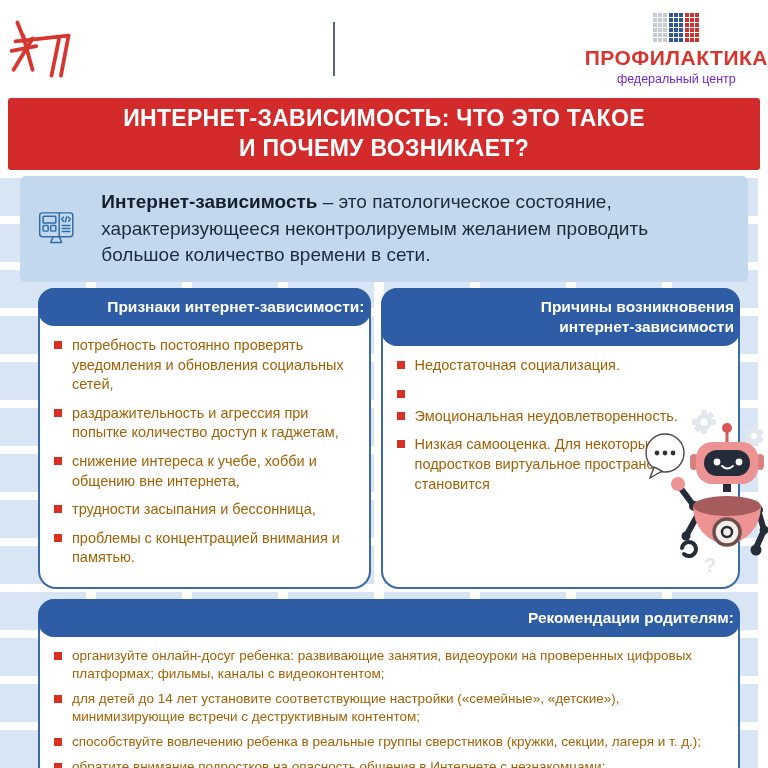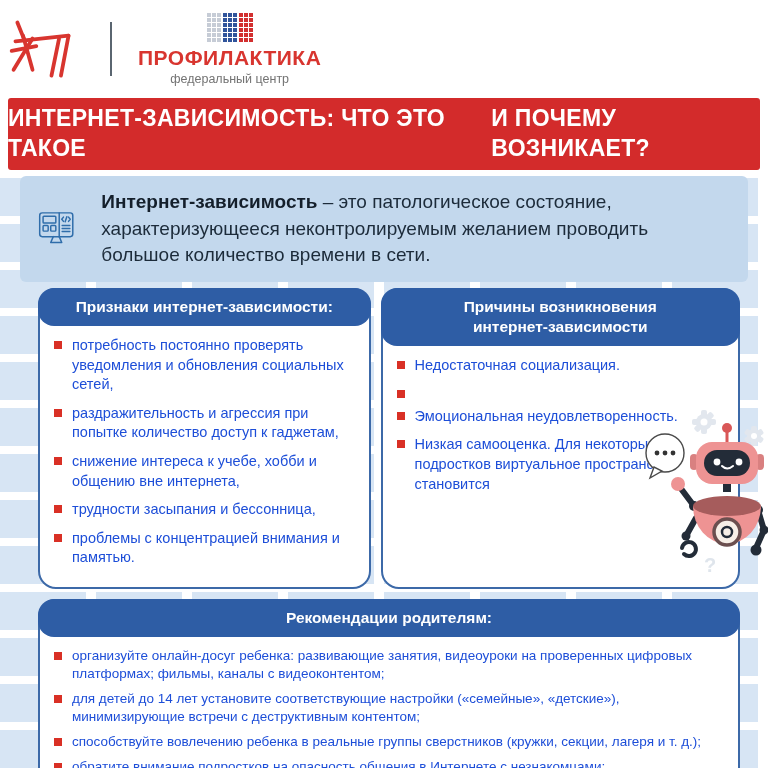--- a/index.html
+++ b/index.html
@@ -3,46 +3,46 @@
 <meta charset="utf-8">
 <style>
   html,body{margin:0;padding:0;width:768px;height:768px;overflow:hidden;
     font-family:"Liberation Sans","DejaVu Sans",sans-serif;background:#ffffff;}
   .page{position:relative;width:768px;height:768px;background:#ffffff;}
   .bg-pattern{position:absolute;left:0;top:170px;right:0;bottom:0;z-index:0;
     background-image:
       repeating-linear-gradient(0deg, transparent 0 38px, #ffffff 38px 46px),
       repeating-linear-gradient(90deg, #d7e5f4 0 86px, #ffffff 86px 96px);}
   
-  .header{position:relative;z-index:2;height:98px;display:flex;align-items:center;justify-content:flex-start;gap:26px;background:#fff;}
+  .header{position:relative;z-index:2;height:98px;display:flex;align-items:center;justify-content:space-between;gap:26px;background:#fff;}
   .brand-right{display:flex;flex-direction:column;align-items:center;gap:2px;}
   .brand-name{color:#d8352f;font-weight:800;font-size:21px;letter-spacing:.5px;}
-  .brand-sub{color:#737373;font-size:12.5px;}
+  .brand-sub{color:#6d28d9;font-size:12.5px;}
   .logo-divider{width:2px;height:54px;background:#5a6570;}
   
   .banner{position:relative;z-index:2;margin:0 8px;height:72px;background:#d32b2b;border-radius:3px;
-    display:flex;flex-direction:row;align-items:center;justify-content:center;}
+    display:flex;flex-direction:column;align-items:center;justify-content:center;}
   .banner div{color:#fff;font-weight:800;font-size:23px;line-height:1.3;letter-spacing:.3px;}
   
   .definition{position:relative;z-index:2;margin:6px 20px 0;background:#c3d8ed;border-radius:6px;
     padding:13px 26px 13px 18px;display:flex;align-items:center;gap:26px;}
   .def-text{font-size:19px;line-height:1.4;color:#1c2b3a;}
   .def-term{font-weight:800;color:#141f2b;}
   
   .cols{position:relative;z-index:2;display:flex;gap:10px;margin:6px 28px 0 38px;}
   .card{background:#fff;border:2px solid #3c69a8;border-radius:18px;}
   .col-left{flex:0 0 46.8%;}
   .col-right{flex:1;}
   .card-head{background:#2e5da5;border-radius:16px;margin:-2px -2px 6px;padding:9px 6px;
-    text-align:center;color:#fff;font-weight:800;font-size:15.5px;line-height:1.3;}
+    text-align:right;color:#fff;font-weight:800;font-size:15.5px;line-height:1.3;}
   .card-head span{display:block;}
   ul.blist{list-style:none;margin:0;padding:4px 12px 10px 14px;}
   li.bitem{display:flex;gap:10px;margin:0 0 9px;}
   .sq{flex:0 0 8px;width:8px;height:8px;background:#d93025;margin-top:5px;}
-  .btext{font-size:14.5px;line-height:1.35;color:#1d4ed8;}
+  .btext{font-size:14.5px;line-height:1.35;color:#a16207;}
   
   .reco{position:relative;z-index:2;margin:10px 28px 0 38px;}
   .reco .card-head{}
   .reco .btext{font-size:13.5px;line-height:1.33;}
   .reco li.bitem{margin-bottom:7px;}
   
   .mascot{position:absolute;right:0;top:406px;width:130px;height:175px;z-index:5;}
 </style>
 </head>
 <body>

